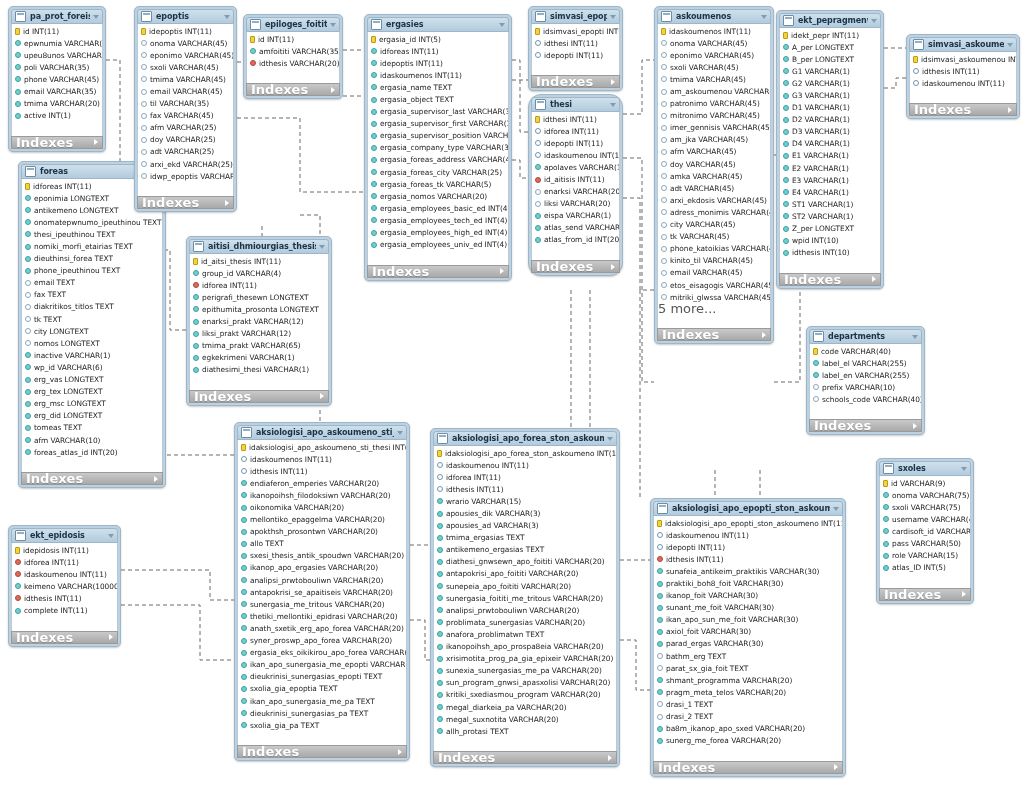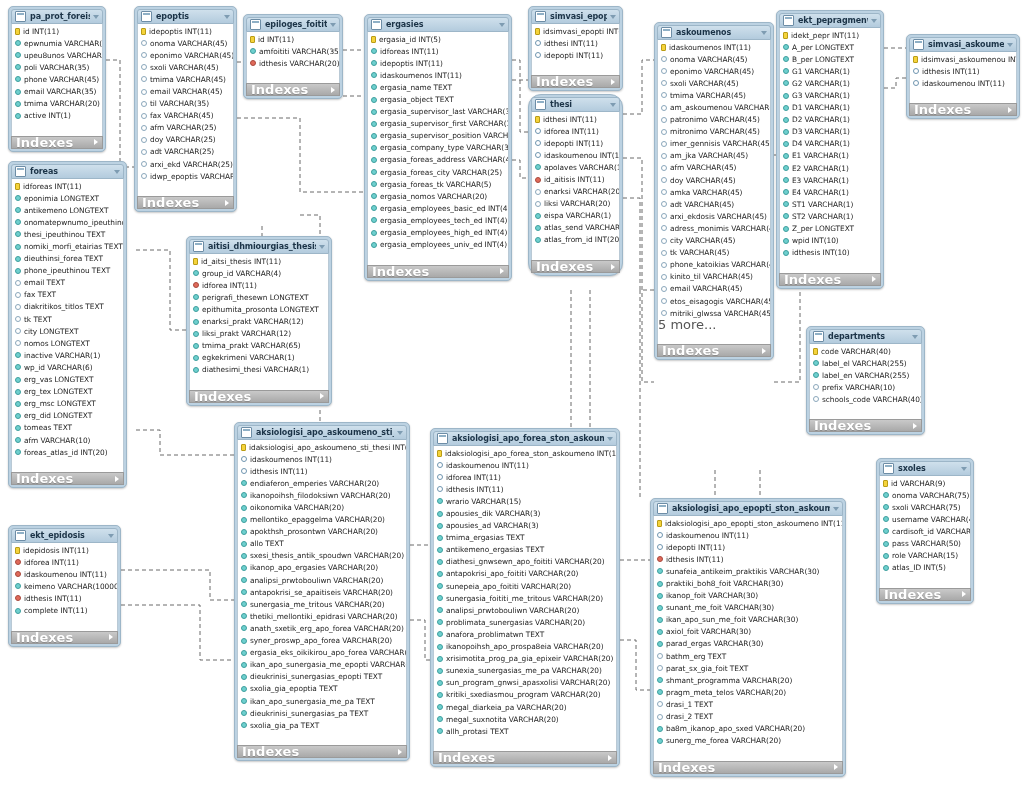--- a/index.html
+++ b/index.html
@@ -233,21 +233,21 @@
           <div class="col-row">
             <span class="col-dot d-filled"></span>
             <span class="col-text">active INT(1)</span>
           </div>
         </div>
         <div class="tbl-footer">
           <span class="idx-label">Indexes</span>
           <span class="idx-caret"></span>
         </div>
       </div>
-      <div class="table-node" style="left: 8px; top: 161px; width: 119px;">
+      <div class="table-node" style="left: 18px; top: 161px; width: 148px;">
         <div class="tbl-header">
           <span class="tbl-icon"></span>
           <span class="tbl-title">foreas</span>
           <span class="tbl-caret"></span>
         </div>
         <div class="tbl-body">
           <div class="col-row">
             <span class="col-dot d-pk"></span>
             <span class="col-text">idforeas INT(11)</span>
           </div>
@@ -903,21 +903,21 @@
           <div class="col-row">
             <span class="col-dot d-filled"></span>
             <span class="col-text">atlas_from_id INT(20)</span>
           </div>
         </div>
         <div class="tbl-footer">
           <span class="idx-label">Indexes</span>
           <span class="idx-caret"></span>
         </div>
       </div>
-      <div class="table-node" style="left: 654px; top: 22px; width: 120px;">
+      <div class="table-node" style="left: 654px; top: 6px; width: 120px;">
         <div class="tbl-header">
           <span class="tbl-icon"></span>
           <span class="tbl-title">askoumenos</span>
           <span class="tbl-caret"></span>
         </div>
         <div class="tbl-body">
           <div class="col-row">
             <span class="col-dot d-pk"></span>
             <span class="col-text">idaskoumenos INT(11)</span>
           </div>

